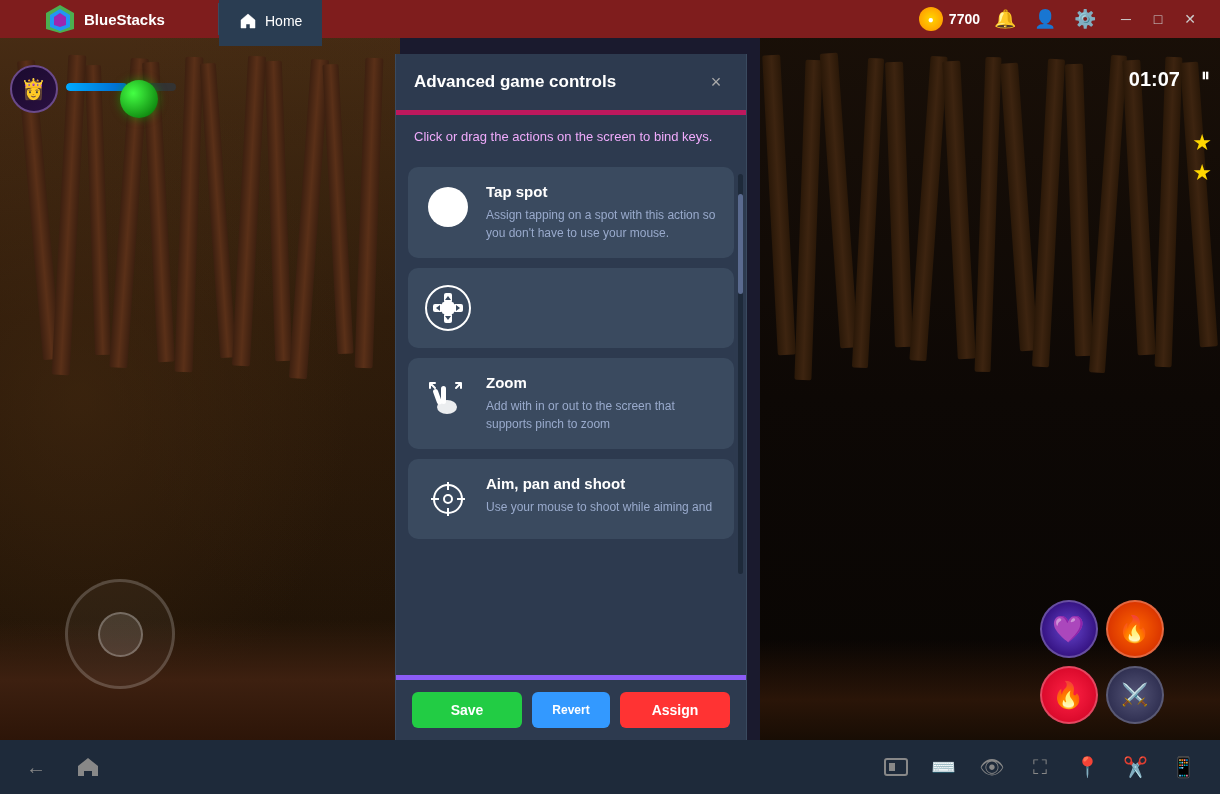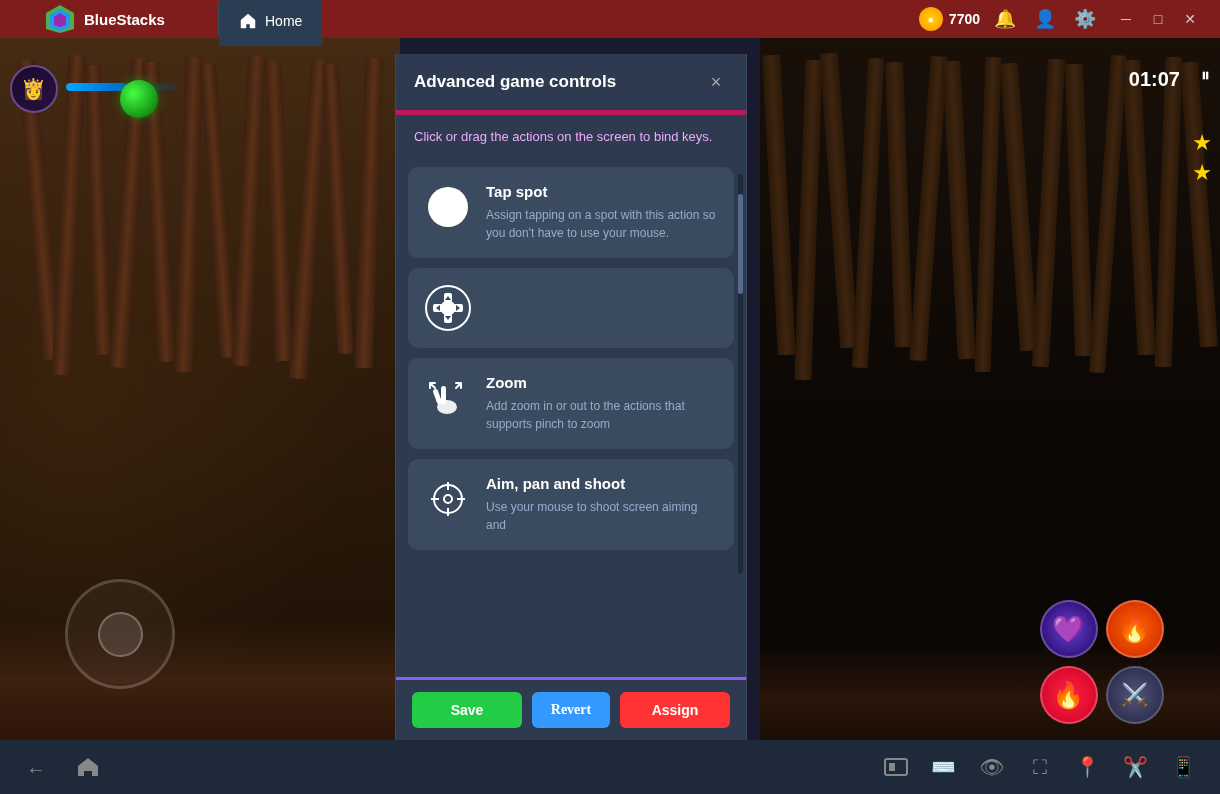--- a/index.html
+++ b/index.html
@@ -278,21 +278,21 @@
       font-size: 12px;
       line-height: 1.5;
     }
 
     
     .panel-footer {
       padding: 12px 16px;
       display: flex;
       gap: 10px;
       background: #2d3a4f;
-      border-top: 3px solid #8b5cf6;
+      border-top: 5px solid #8b5cf6;
       flex-shrink: 0;
     }
 
     .btn-save {
       padding: 10px 22px;
       background: #22cc44;
       color: #fff;
       border: none;
       border-radius: 6px;
       font-size: 14px;
@@ -300,25 +300,24 @@
       cursor: pointer;
       flex: 1;
     }
 
     .btn-revert {
       padding: 10px 6px;
       background: #3399ff;
       color: #fff;
       border: none;
       border-radius: 6px;
-      font-size: 14px;
+      font-size: 12px;
       font-weight: 600;
       cursor: pointer;
       flex: 1;
-      font-family: Liberation Serif, serif;
     }
 
     .btn-clear {
       padding: 10px 22px;
       background: #ff3333;
       color: #fff;
       border: none;
       border-radius: 6px;
       font-size: 14px;
       font-weight: 600;
@@ -516,40 +515,40 @@
             <rect x="10" y="14" width="5" height="16" rx="2.5" fill="#fff" transform="rotate(-20,12,22)"></rect>
             <rect x="16" y="11" width="5" height="18" rx="2.5" fill="#fff"></rect>
 
             <path d="M5 8 L10 13 M5 8 L10 8 M5 8 L5 13" stroke="#fff" stroke-width="2" fill="none" stroke-linecap="round"></path>
             <path d="M36 8 L31 13 M36 8 L31 8 M36 8 L36 13" stroke="#fff" stroke-width="2" fill="none" stroke-linecap="round"></path>
           </g>
         </svg>
       </div>
       <div class="control-info">
         <div class="control-name">Zoom</div>
-        <div class="control-desc">Add zoom in or out to the actions that supports pinch to zoom</div>
+        <div class="control-desc">Add with in or out to the screen that supports pinch to zoom</div>
       </div>
     </div>
 
     <div class="control-item">
       <div class="control-icon">
         <svg width="46" height="46" viewBox="0 0 46 46">
 
           <circle cx="23" cy="23" r="14" fill="none" stroke="#fff" stroke-width="2"></circle>
           <circle cx="23" cy="23" r="4" fill="none" stroke="#fff" stroke-width="2"></circle>
 
           <line x1="23" y1="6" x2="23" y2="14" stroke="#fff" stroke-width="2"></line>
           <line x1="23" y1="32" x2="23" y2="40" stroke="#fff" stroke-width="2"></line>
           <line x1="6" y1="23" x2="14" y2="23" stroke="#fff" stroke-width="2"></line>
           <line x1="32" y1="23" x2="40" y2="23" stroke="#fff" stroke-width="2"></line>
         </svg>
       </div>
       <div class="control-info">
         <div class="control-name">Aim, pan and shoot</div>
-        <div class="control-desc">Use your mouse to shoot screen aiming and</div>
+        <div class="control-desc">Use your mouse to shoot while aiming and</div>
       </div>
     </div>
   </div>
 
   <div style="position:absolute;right:3px;top:120px;width:5px;height:400px;background:#1e2a3a;border-radius:3px;">
     <div style="width:5px;height:100px;background:#5a6a8f;border-radius:3px;margin-top:20px;"></div>
   </div>
 
   <div class="panel-footer">
     <button class="btn-save">Save</button>

